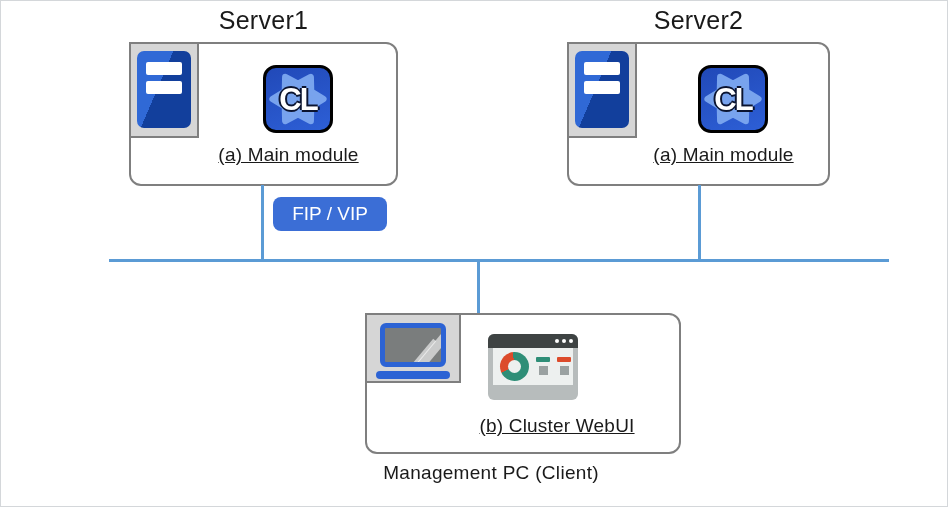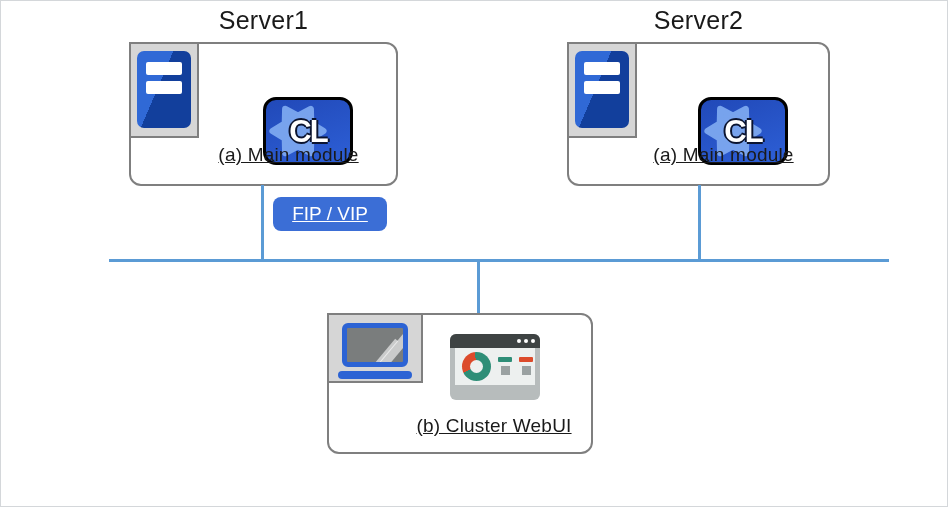--- a/index.html
+++ b/index.html
@@ -22,38 +22,38 @@
   }
   
   .tower{
     position:absolute;left:6px;top:7px;width:54px;height:77px;border-radius:7px;
     background:linear-gradient(113deg,#3069d6 42%,#123f9c 42%);
   }
   .tower .bar{position:absolute;left:9px;width:36px;height:13px;background:#fff;border-radius:2px;}
   .tower .bar.b1{top:11px;} .tower .bar.b2{top:30px;}
   
   .cl-icon{
-    position:absolute;width:90px;height:68px;border-radius:13px;border:3px solid #000;
-    background:linear-gradient(160deg,#2149b8,#2d5fd6);box-sizing:border-box;overflow:hidden;margin-top:32px;
+    position:absolute;width:70px;height:68px;border-radius:13px;border:3px solid #000;
+    background:linear-gradient(160deg,#2149b8,#2d5fd6);box-sizing:border-box;overflow:hidden;
   }
   .cl-icon svg{position:absolute;left:2px;top:0px;}
   .cl-text{
     position:absolute;left:0;top:14px;width:100%;text-align:center;
     font-size:31px;font-weight:800;letter-spacing:-2px;color:#fff;
     text-shadow:-2px 0 0 #0b1430,2px 0 0 #0b1430,0 -2px 0 #0b1430,0 2px 0 #0b1430;
   }
   .module-label{
     position:absolute;left:0;top:100px;width:100%;box-sizing:border-box;
     text-align:center;font-size:19px;letter-spacing:.2px;white-space:nowrap;text-decoration:underline;
   }
   
   .net-line{position:absolute;background:#5b9bd5;}
   .fip-badge{
     position:absolute;left:272px;top:196px;width:114px;height:34px;border-radius:8px;
-    background:#3b6ed6;color:#fff;font-size:19px;line-height:34px;text-align:center;text-decoration:underline;
+    background:#3b6ed6;color:#fff;font-size:19px;line-height:34px;text-align:center;
   }
   
   .laptop-screen{
     position:absolute;left:13px;top:8px;width:66px;height:44px;box-sizing:border-box;
     border:5px solid #2c63d4;border-radius:6px;background:#7a7d7d;overflow:hidden;
   }
   .streak{position:absolute;background:rgba(255,255,255,.6);transform:rotate(40deg);}
   .streak.s1{width:9px;height:52px;right:8px;top:2px;}
   .streak.s2{width:4px;height:52px;right:21px;top:6px;}
   .laptop-base{position:absolute;left:9px;top:56px;width:74px;height:8px;background:#2c63d4;border-radius:4px;}
@@ -123,21 +123,21 @@
     <div class="module-label" style="padding-left:50px;">(a) Main module</div>
   </div>
 
   <div class="net-line" style="left:260px;top:184px;width:3px;height:75px;"></div>
   <div class="net-line" style="left:697px;top:184px;width:3px;height:75px;"></div>
   <div class="net-line" style="left:108px;top:258px;width:780px;height:3px;"></div>
   <div class="net-line" style="left:476px;top:260px;width:3px;height:53px;"></div>
 
   <div class="fip-badge">FIP / VIP</div>
 
-  <div class="group-box" style="left:326px;top:312px;width:266px;height:141px;">
+  <div class="group-box" style="left:364px;top:312px;width:316px;height:141px;">
     <div class="icon-frame" style="width:96px;height:70px;">
       <div class="laptop-screen">
         <div class="streak s1"></div>
         <div class="streak s2"></div>
       </div>
       <div class="laptop-base"></div>
     </div>
     <div class="browser">
       <div class="topbar">
         <div class="dots">
@@ -154,14 +154,15 @@
         </div>
         <div class="legend g2">
           <div class="lbar" style="background:#dc4b2b;"></div>
           <div class="lsq"></div>
         </div>
       </div>
     </div>
     <div class="module-label" style="padding-left:68px;">(b) Cluster WebUI</div>
   </div>
 
+  <div class="caption">Management PC (Client)</div>
 
 </div>
 
 </body></html>

